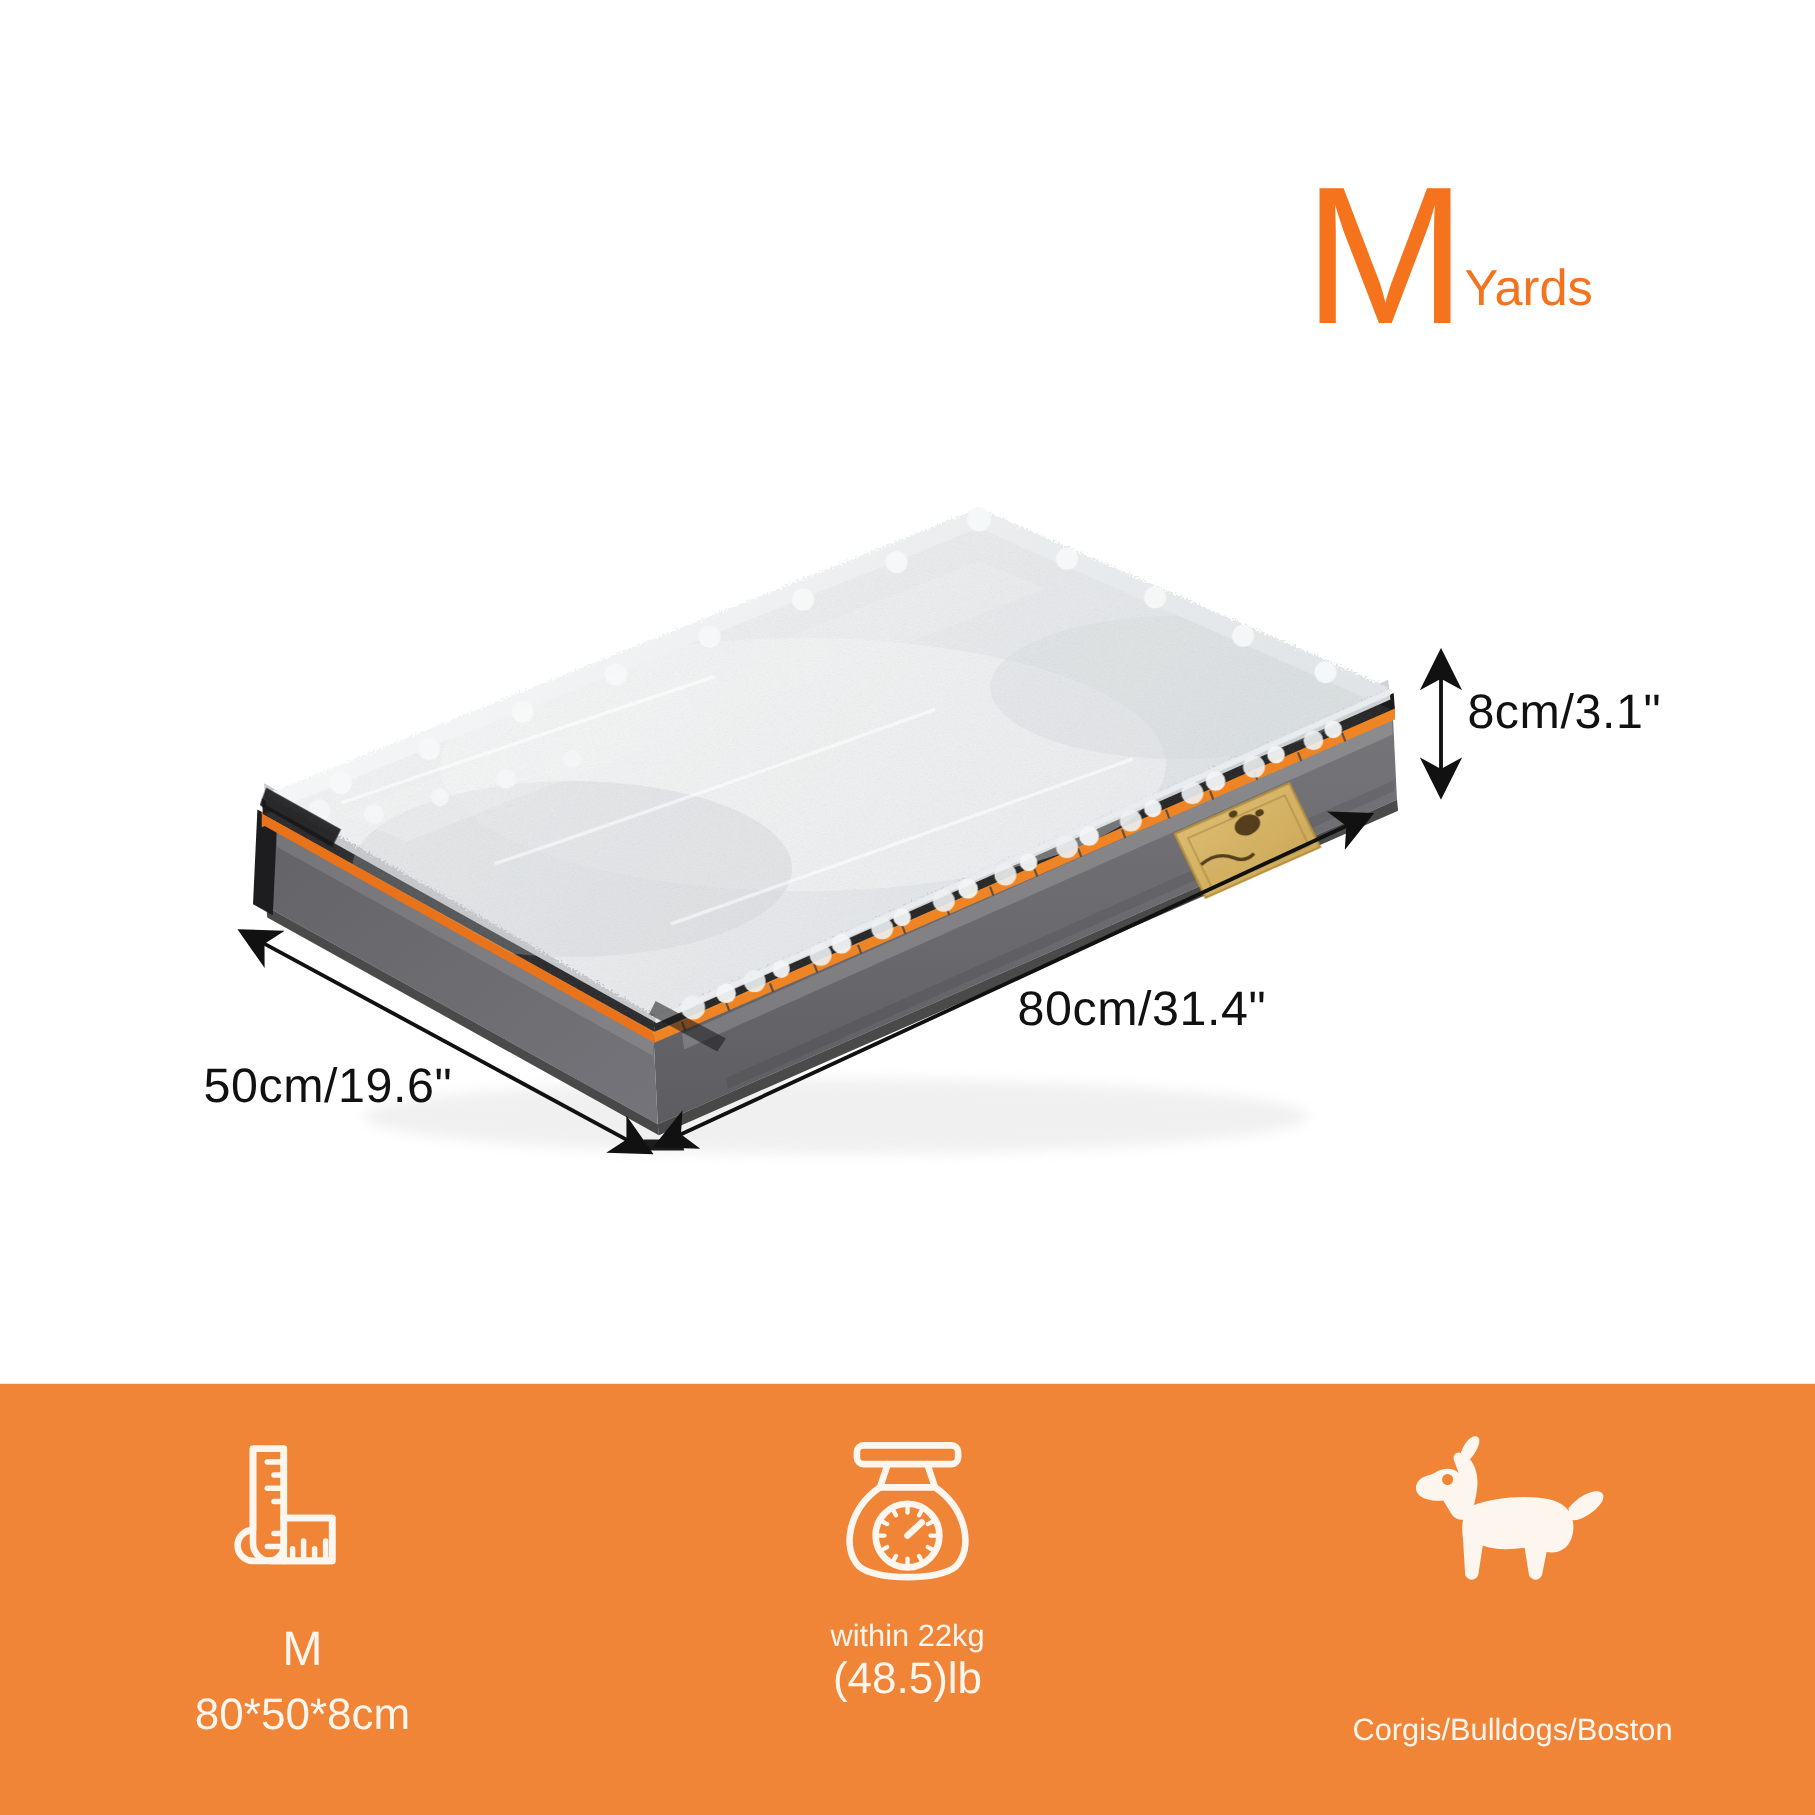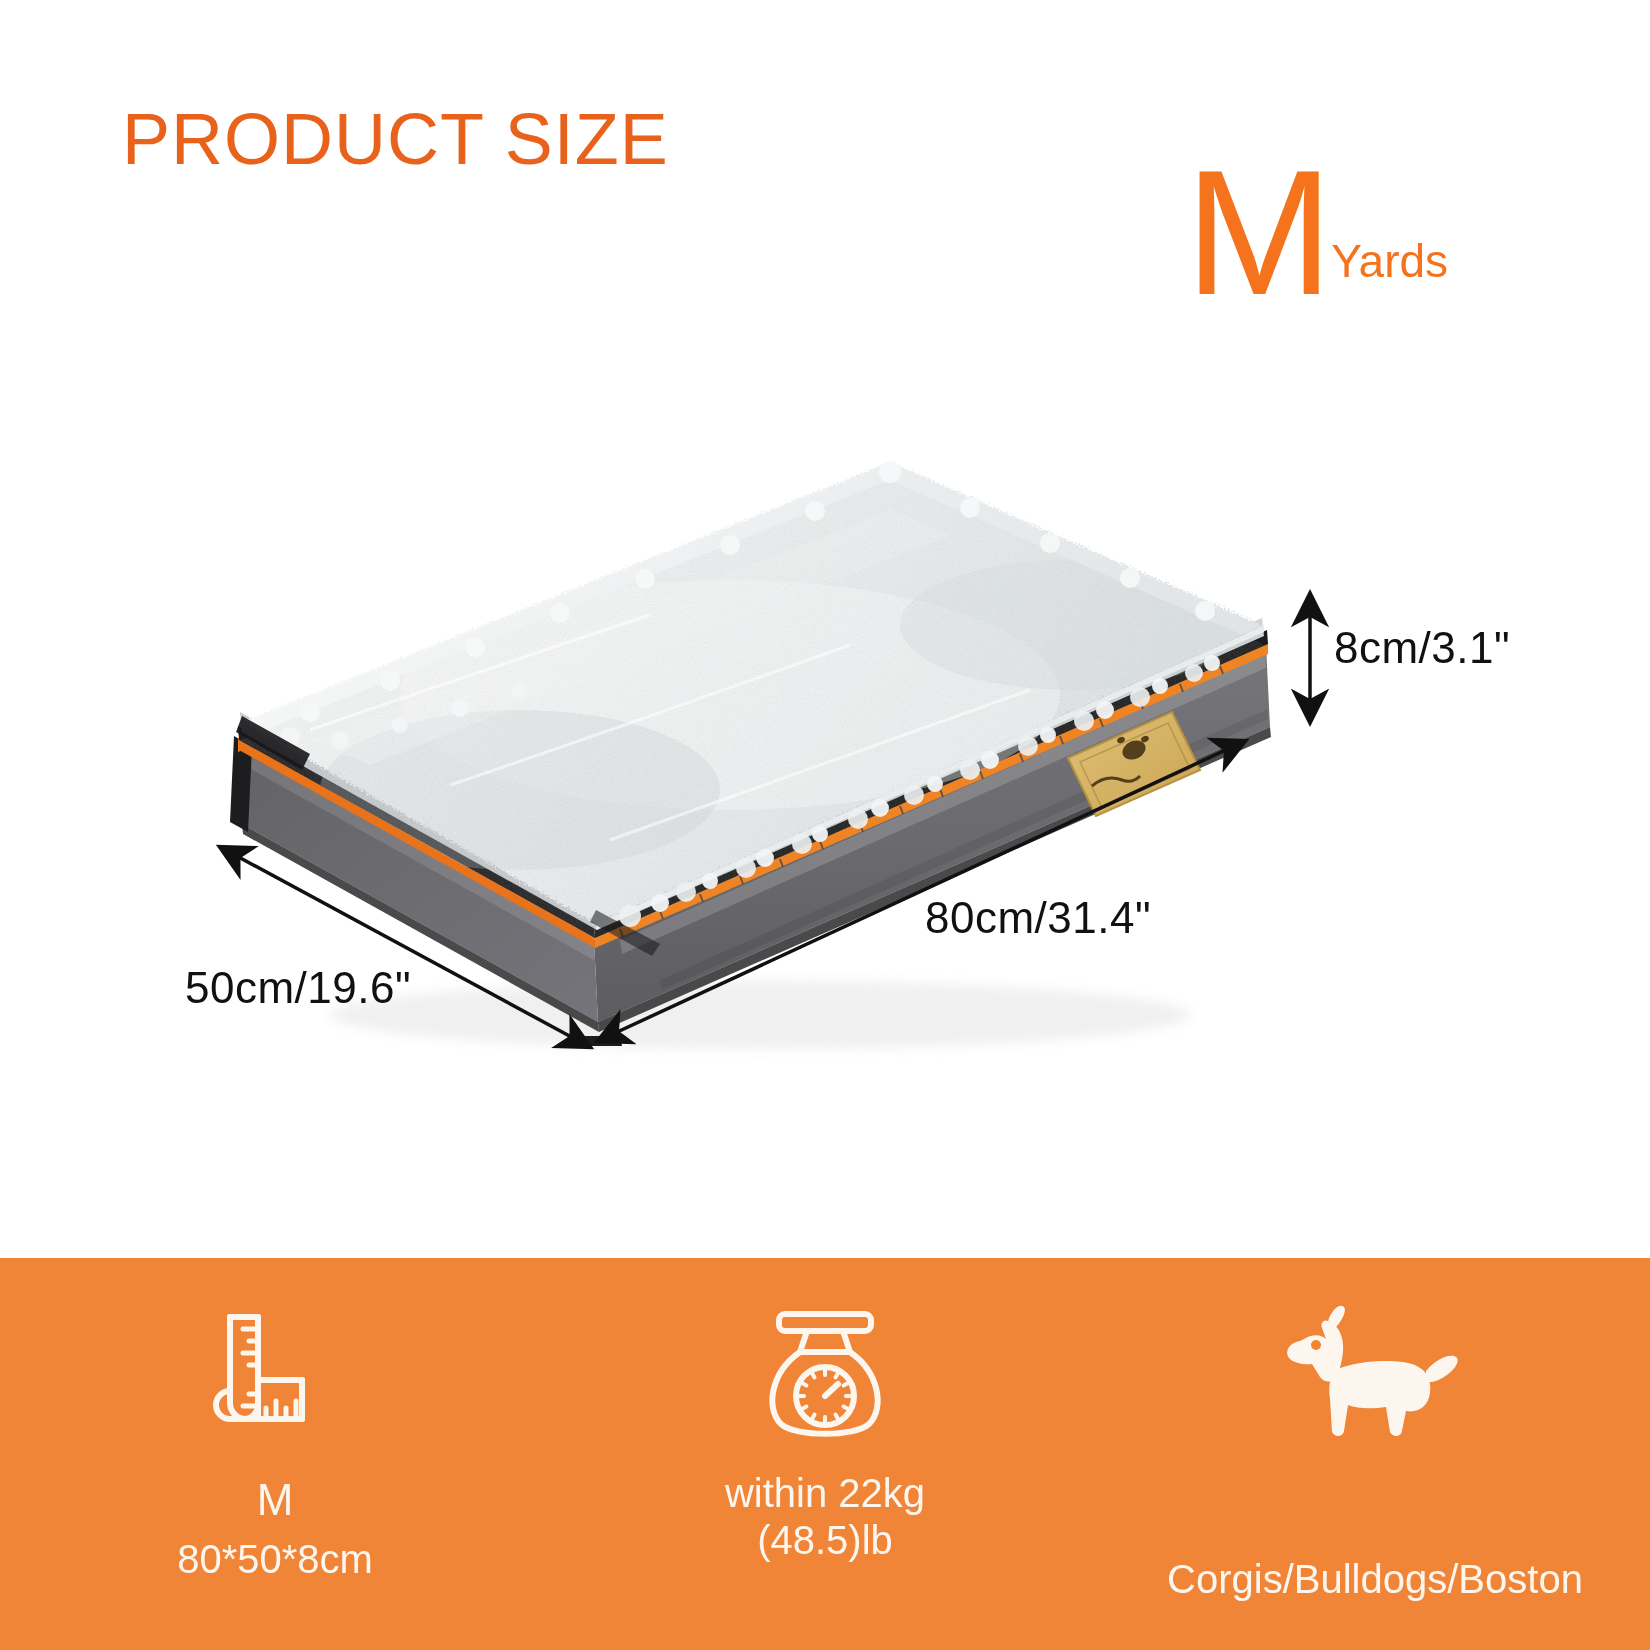--- a/index.html
+++ b/index.html
@@ -65,37 +65,36 @@
     display:flex;align-items:flex-start;
   }
   .feature{
     flex:1;
     display:flex;flex-direction:column;align-items:center;
     padding-top:22px;
     color:#fdf6ee;
   }
   .feature .glyph{height:180px;display:flex;align-items:center;justify-content:center;}
   .feature .cap1{
-    font-size:40px;line-height:1.18;margin-top:10px;
+    font-size:28px;line-height:1.18;margin-top:10px;
     text-align:center;font-weight:400;color:#fdf6ee;
   }
   .feature .cap2{
     font-size:40px;line-height:1.18;
     text-align:left;font-weight:400;color:#fdf6ee;
   }
   .feature.size .cap1{font-size:44px;margin-top:14px;}
   .feature.size .cap2{margin-top:10px;}
   .feature.breed .cap1{margin-top:96px;text-align:right;}
 </style>
 </head>
 <body>
 
 <div class="stage">
 
-  <div class="title">PRODUCT SIZE</div>
 
   <div class="brand">
     <div class="brand-m">M</div>
     <div class="brand-yards">Yards</div>
   </div>
 
   <div class="product">
     <svg viewBox="0 0 1130 620" xmlns="http://www.w3.org/2000/svg">
       <defs>
         <linearGradient id="gFront" x1="0" y1="0" x2="0" y2="1">

